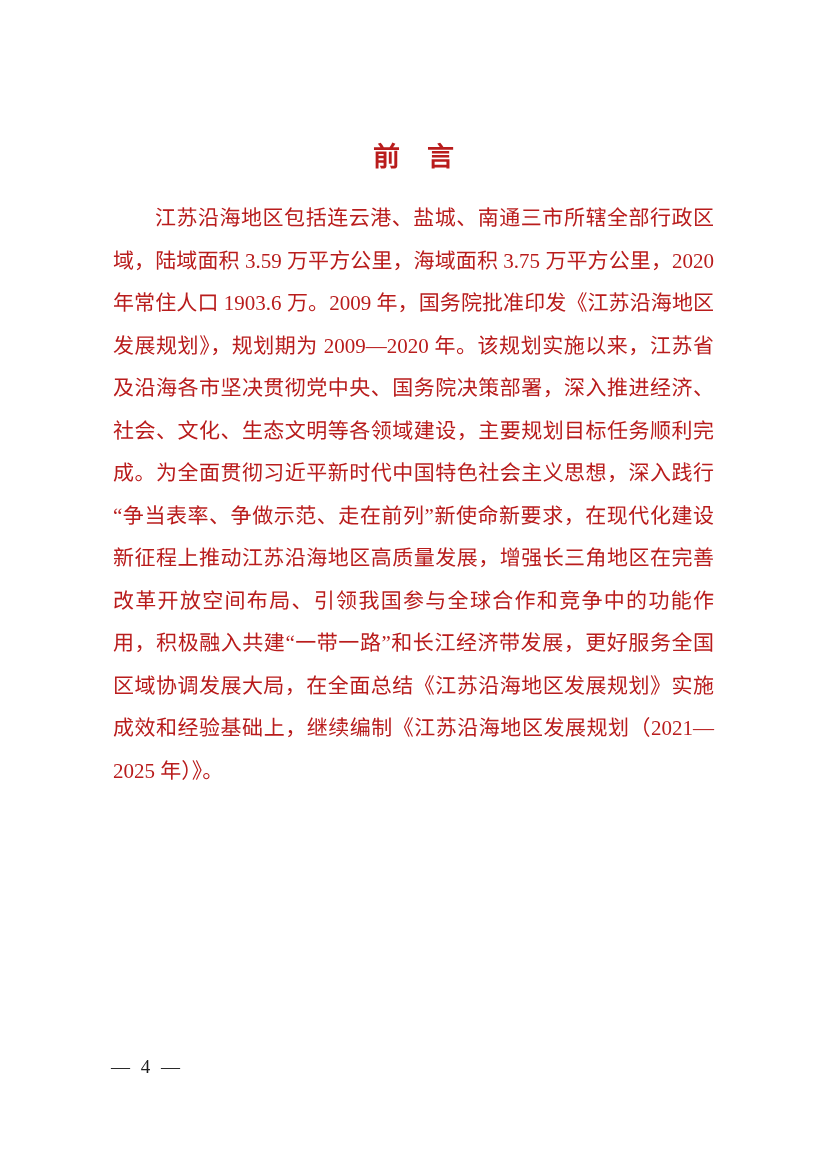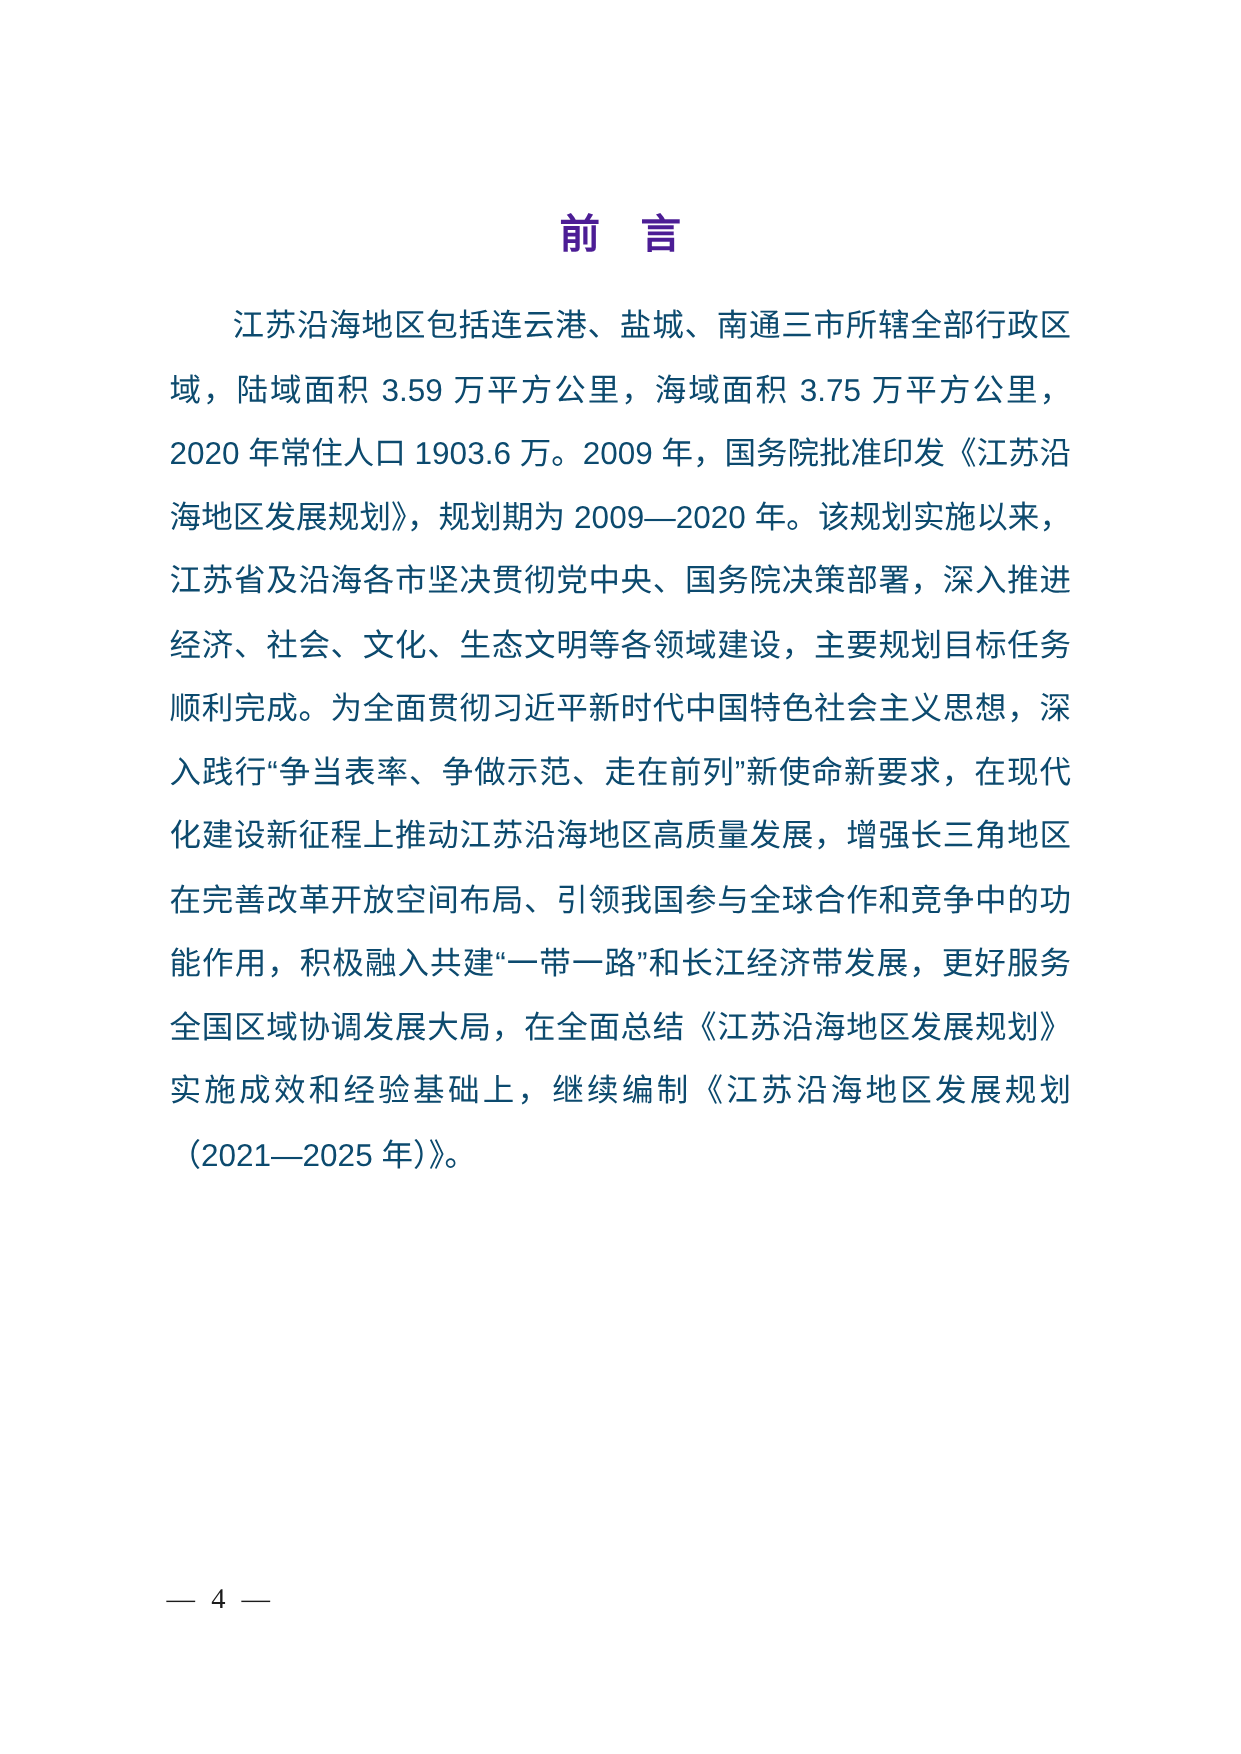--- a/index.html
+++ b/index.html
@@ -16,34 +16,34 @@
   .doc-title {
     position: absolute;
     top: 140px;
     left: 0;
     width: 100%;
     text-align: center;
     font-family: "DejaVu Sans", "Liberation Sans", sans-serif;
     font-weight: 700;
     font-size: 27px;
     line-height: 34px;
-    color: #4c1d95;
+    color: #b91c1c;
     white-space: pre;
   }
   .doc-body {
     position: absolute;
     top: 197px;
     left: 113px;
     width: 601px;
-    font-family: Liberation Sans, sans-serif;
+    font-family: Liberation Serif, serif;
     font-size: 21px;
     line-height: 42.5px;
     text-align: justify;
     text-justify: inter-character;
-    color: #0c4a6e;
+    color: #b91c1c;
   }
   .doc-body p {
     text-indent: 2em;
     margin: 0;
   }
   .page-footer {
     position: absolute;
     left: 111px;
     top: 1056px;
     font-family: "Liberation Serif", "DejaVu Serif", serif;

